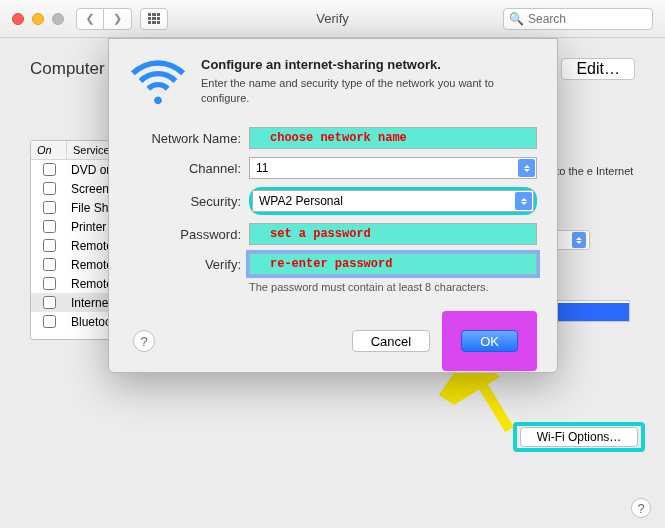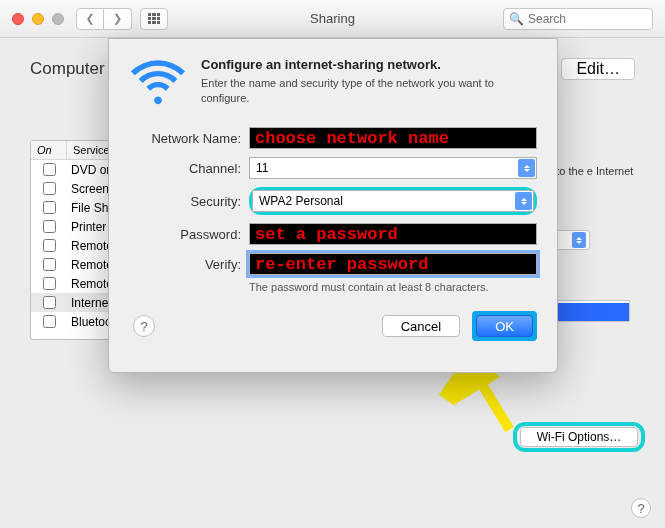--- a/index.html
+++ b/index.html
@@ -52,56 +52,56 @@
 .port-sel .arrows { width:14px; height:16px; background:#5d9dff; border-radius:2px; display:flex;flex-direction:column;align-items:center;justify-content:center;}
 .port-sel .arrows::before,.port-sel .arrows::after{content:"";border-left:3px solid transparent;border-right:3px solid transparent;}
 .port-sel .arrows::before{border-bottom:3px solid #fff;margin-bottom:1px;}
 .port-sel .arrows::after{border-top:3px solid #fff;}
 
 
 .bluebar { position: absolute; left: 260px; top: 300px; width: 370px; height: 22px; background: #fff; border: 1px solid #c8c8c8; }
 .bluebar-inner { height: 18px; margin-top: 2px; background: #2a6aff; }
 
 
-.wifi-btn-hl { position:absolute; left: 513px; top: 422px; width: 132px; height: 30px; border: 4px solid #17d2d2; border-radius: 12px; display:flex;align-items:center;justify-content:center; background:#ececec;}
+.wifi-btn-hl { position:absolute; left: 513px; top: 422px; width: 132px; height: 30px; border: 4px solid #17d2d2; border-radius: 4px; display:flex;align-items:center;justify-content:center; background:#ececec;}
 .wifi-btn { width: 118px; height: 20px; background: #fff; border: 1px solid #c0c0c0; border-radius: 4px; font-size: 12px; display:flex;align-items:center;justify-content:center;}
 
 
 .help-btm { position: absolute; right: 14px; bottom: 10px; width: 20px; height: 20px; border-radius: 50%; background: #fff; border: 1px solid #c0c0c0; display:flex;align-items:center;justify-content:center; font-size: 13px; color: #666;}
 
 
 .arrow-anno { position: absolute; left: 445px; top: 375px; transform: rotate(35deg); }
 
 
 .sheet { position: absolute; left: 108px; top: 38px; width: 450px; height: 335px; background: #efefef; border: 1px solid #b8b8b8; border-radius: 0 0 6px 6px; box-shadow: 0 12px 40px rgba(0,0,0,0.3); padding: 18px 20px; }
 .sheet-top { display: flex; gap: 14px; margin-bottom: 16px; }
 .wifi-icon-lg svg { width: 58px; height: 50px; }
 .sheet-hdr-txt { flex: 1; }
 .sheet-title { font-size: 13px; font-weight: bold; color: #222; margin-bottom: 4px; }
 .sheet-sub { font-size: 11px; color: #444; line-height: 1.35; }
 
 .form { display: grid; grid-template-columns: 112px 1fr; gap: 8px 8px; align-items: center; }
 .form label { text-align: right; font-size: 13px; color: #333; }
-.txt-in { height: 22px; border: 1px solid #b0b0b0; background: #000000; padding: 0 5px; font-size: 17px; width: 100%; }
+.txt-in { height: 22px; border: 1px solid #b0b0b0; background: #5eead4; padding: 0 20px; font-size: 12px; width: 100%; }
 .txt-red { color: #e00; font-family: "Courier New", monospace; font-weight: bold; }
 .dd { position: relative; height: 22px; border: 1px solid #b0b0b0; background: #fff; display: flex; align-items: center; padding: 0 6px; font-size: 12px; width: 100%; }
 .dd .arrows { position: absolute; right: 1px; top: 1px; width: 17px; height: 18px; background: #5d9dff; border-radius: 2px; display:flex;flex-direction:column;align-items:center;justify-content:center;}
 .dd .arrows::before,.dd .arrows::after{content:"";border-left:3px solid transparent;border-right:3px solid transparent;}
 .dd .arrows::before{border-bottom:3px solid #fff;margin-bottom:1px;}
 .dd .arrows::after{border-top:3px solid #fff;}
 .sec-hl { padding: 3px; background: #17d2d2; border-radius: 12px; }
 .sec-hl .dd { margin: 0; }
 .blue-outline { outline: 3px solid #7eb1f7; outline-offset: 0; border: 1px solid #b0b0b0; }
 .hint { grid-column: 2; font-size: 11px; color: #555; margin-top: -2px; }
 
 .sheet-btns { display: flex; justify-content: flex-end; gap: 12px; margin-top: 18px; align-items: center; }
 .sheet-btns .help { width: 22px; height: 22px; border-radius: 50%; background: #fff; border: 1px solid #c0c0c0; display:flex;align-items:center;justify-content:center; font-size: 13px; color: #666; margin-right: auto; margin-left: 4px;}
 .btn { height: 22px; padding: 0 18px; border-radius: 4px; font-size: 13px; border: 1px solid #c0c0c0; background: #fff; display:flex;align-items:center; }
 .btn-primary { background: linear-gradient(#6ca9ff,#1f72ff); color: #fff; border: 1px solid #1a60d6; }
-.ok-hl { padding: 4px; background: #0ea5e9; border-radius: 4px; }
+.ok-hl { padding: 19px; background: #d946ef; border-radius: 4px; }
 </style>
 </head>
 <body>
 
 <div class="window">
 
   <div class="titlebar">
     <div class="traffic">
       <span class="tl-close"></span>
       <span class="tl-min"></span>
@@ -117,21 +117,21 @@
           <i></i>
           <i></i>
           <i></i>
           <i></i>
           <i></i>
           <i></i>
           <i></i>
           <i></i>
         </span>
     </div>
-    <div class="win-title">Sharing</div>
+    <div class="win-title">Verify</div>
     <div class="search-area">
       <div class="search-wrap">
         <span class="search-ico">🔍</span>
         <input class="search-input" placeholder="Search" style="">
       </div>
     </div>
   </div>
 
   <div class="content">
     <div class="comp-row">

